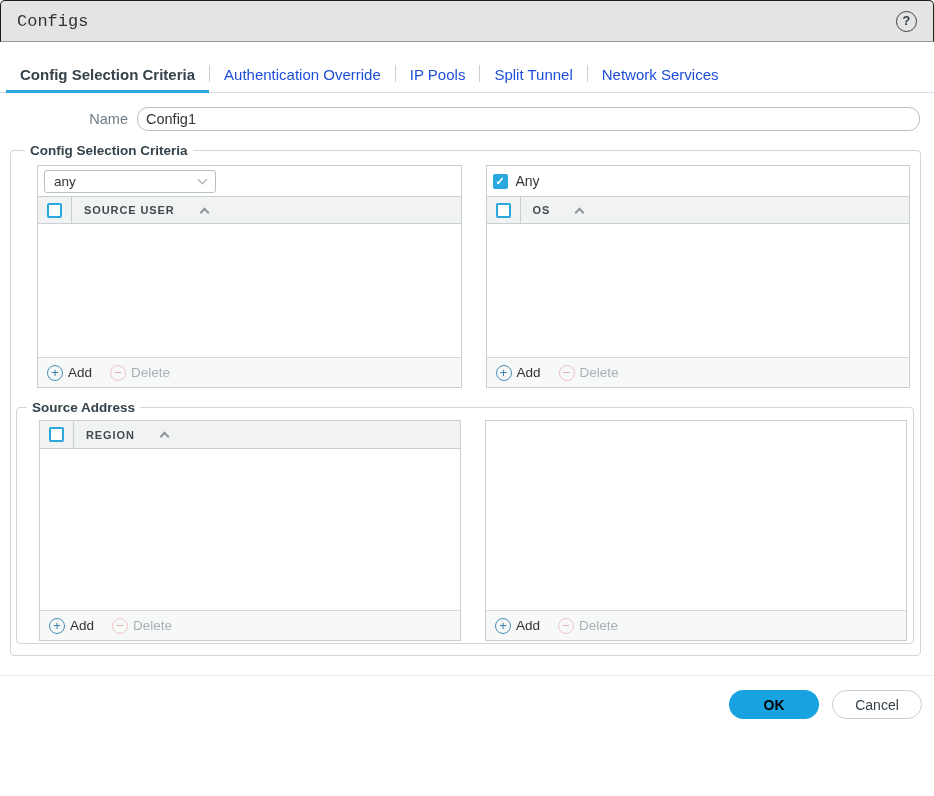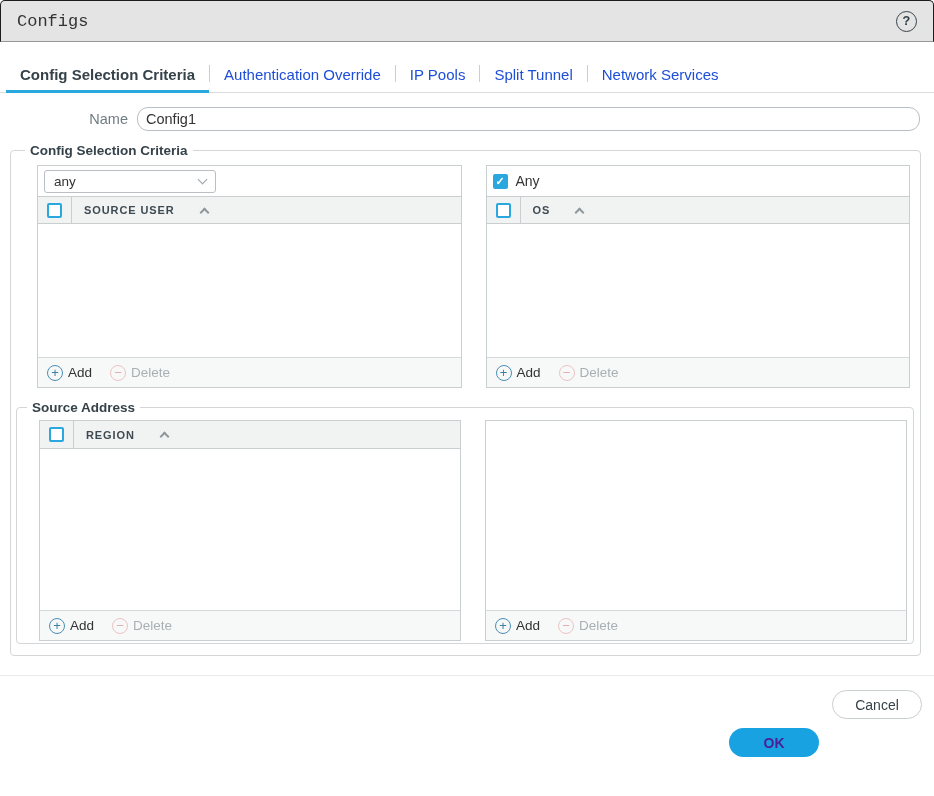--- a/index.html
+++ b/index.html
@@ -121,21 +121,21 @@
   
   .note { margin: 10px 14px 0 8px; font-size: 13px; color: #98A1A7; }
   .actionbar {
     border-top: 1px solid #E8EAEB; margin-top: 19px; padding: 14px 12px 0;
     display: flex; justify-content: flex-end; gap: 13px;
   }
   .btn {
     height: 29px; width: 90px; border-radius: 15px; font-size: 14px;
     display: flex; align-items: center; justify-content: center; cursor: pointer;
   }
-  .btn-ok { background: #18A2E2; color: #4c1d95; font-weight: bold; margin-top: 38px; }
+  .btn-ok { background: #18A2E2; color: #000000; font-weight: bold; }
   .btn-cancel { background: #fff; color: #36424A; border: 1px solid #C9CED1; }
 </style>
 </head>
 <body>
 
 <div class="window">
 
   <div class="titlebar">
     <div class="title">Configs</div>
     <div class="help-icon">?</div>

